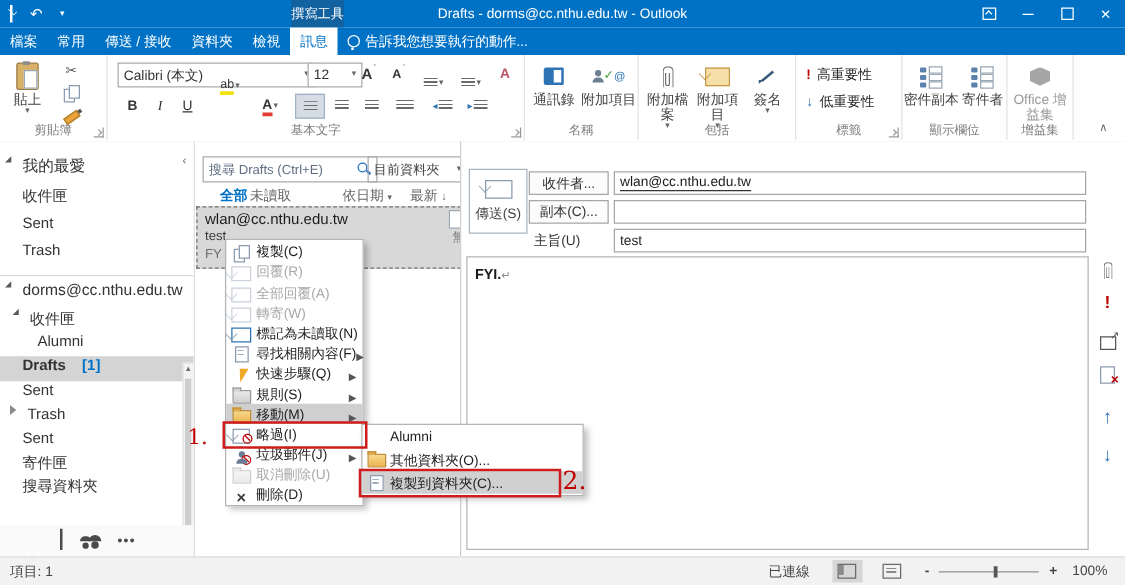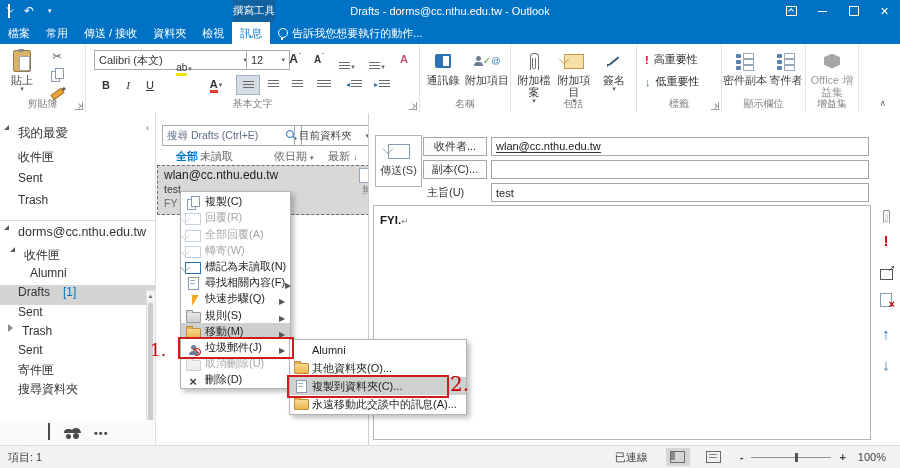--- a/index.html
+++ b/index.html
@@ -435,21 +435,21 @@
       <span class="tri-exp"></span>
       <span>dorms@cc.nthu.edu.tw</span>
     </div>
     <div class="trow" style="padding-left:10px;height:19px">
       <span class="tri-exp"></span>
       <span>收件匣</span>
     </div>
     <div class="trow" style="padding-left:30px;height:19px">
         <span>Alumni</span>
       </div>
-    <div class="trow selrow" style="height:20px;font-weight:normal">
+    <div class="trow selrow" style="height:20px;font-weight:bold">
       <span>Drafts</span>
         <span class="cnt">[1]</span>
     </div>
     <div class="trow" style="height:19px">
         <span>Sent</span>
       </div>
     <div class="trow" style="padding-left:8px;height:19px">
       <span class="tri-col"></span>
       <span>Trash</span>
     </div>
@@ -600,20 +600,29 @@
       </div>
     <div class="mi hl">
         <span class="ic">
           <span class="fold"></span>
         </span>
         <span class="lbl">移動(M)</span>
         <span class="arr">▶</span>
       </div>
     <div class="mi">
         <span class="ic">
+          <span class="ic-env" style="width:12px">
+            <span class="badge-no"></span>
+          </span>
+        </span>
+        <span class="lbl">略過(I)</span>
+        <span class="arr"></span>
+      </div>
+    <div class="mi">
+        <span class="ic">
           <span class="person">
             <span class="badge-no"></span>
           </span>
         </span>
         <span class="lbl">垃圾郵件(J)</span>
         <span class="arr">▶</span>
       </div>
     <div class="mi dis">
         <span class="ic">
           <span class="fold grey"></span>
@@ -639,26 +648,20 @@
         <span class="ic">
           <span class="fold"></span>
         </span>
         <span>其他資料夾(O)...</span>
       </div>
     <div class="smi hl">
         <span class="ic">
           <span class="doc" style="background:#fff"></span>
         </span>
         <span>複製到資料夾(C)...</span>
-      </div>
-    <div class="smi">
-        <span class="ic">
-          <span class="fold"></span>
-        </span>
-        <span>永遠移動此交談中的訊息(A)...</span>
       </div>
   </div>
 
   <div class="redbox" style="left:178px;top:337px;width:112px;height:18px"></div>
   <span class="redlbl" style="left:150px;top:340px;font-size:17px">1.</span>
   <div class="redbox" style="left:287px;top:375px;width:158px;height:19px"></div>
   <span class="redlbl" style="left:450px;top:372px;font-size:20px">2.</span>
 
   <div class="statusbar">
     <span style="margin-left:8px">項目: 1</span>

